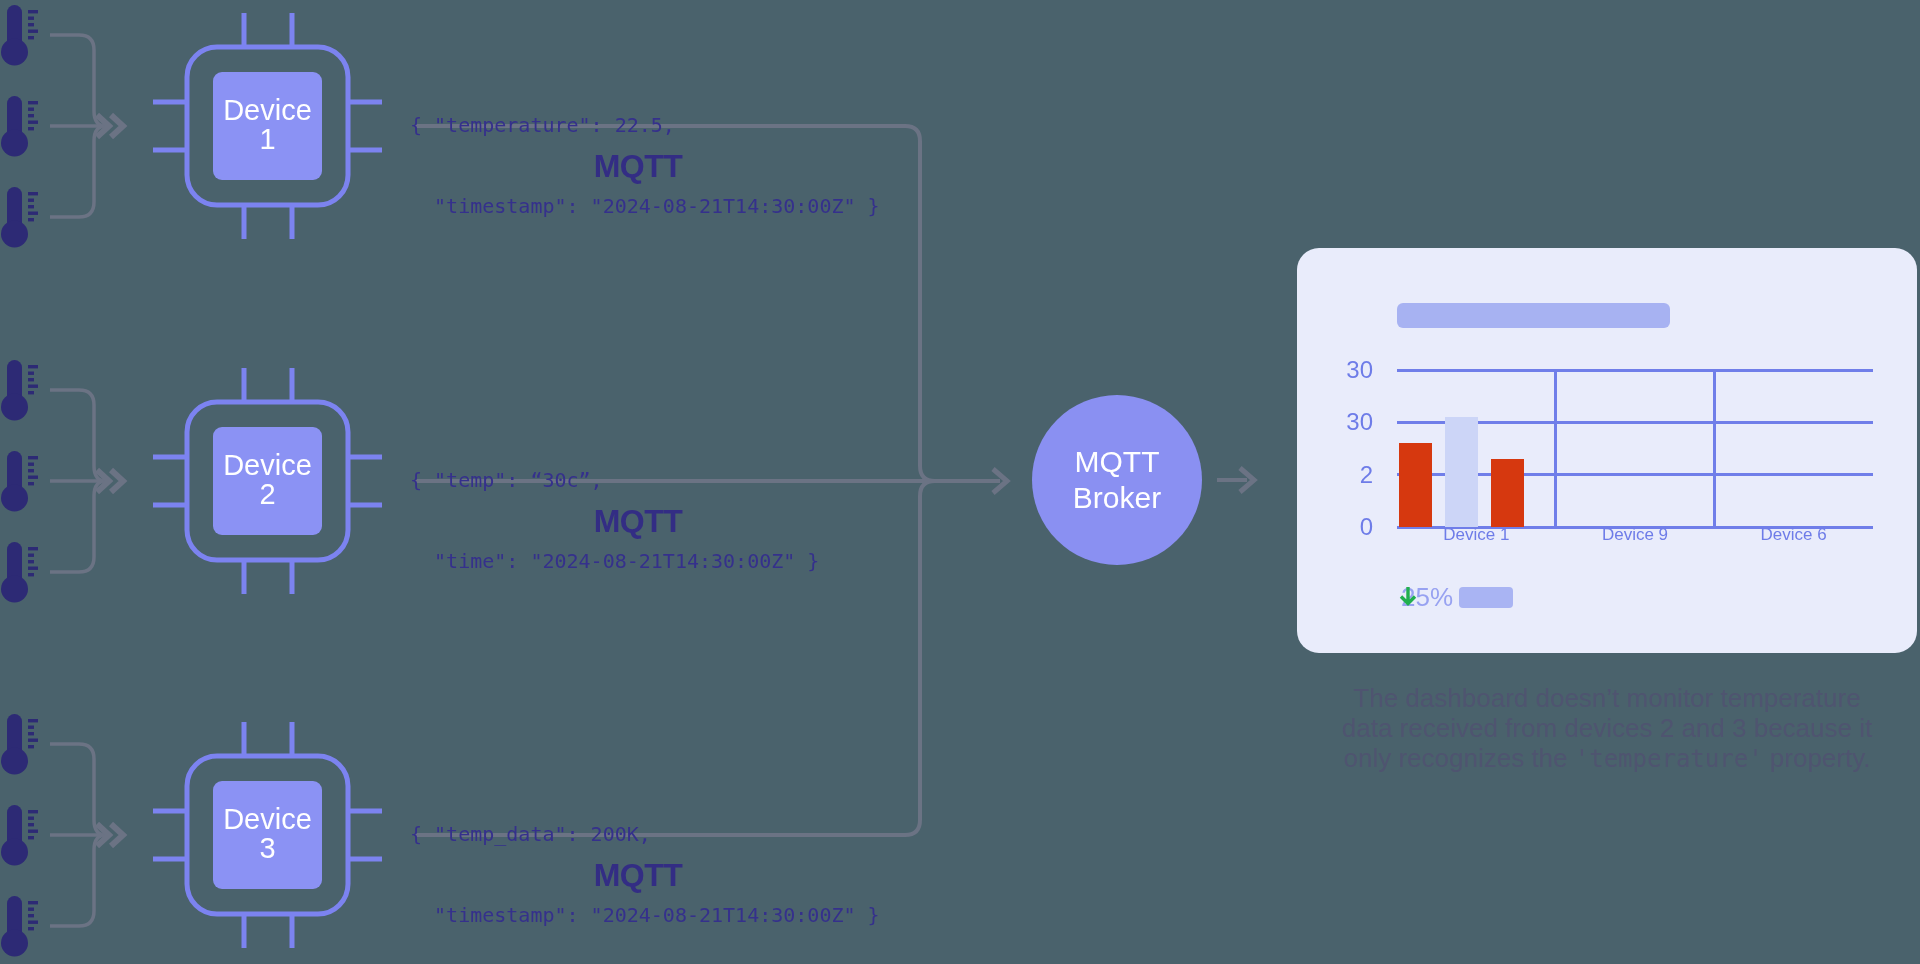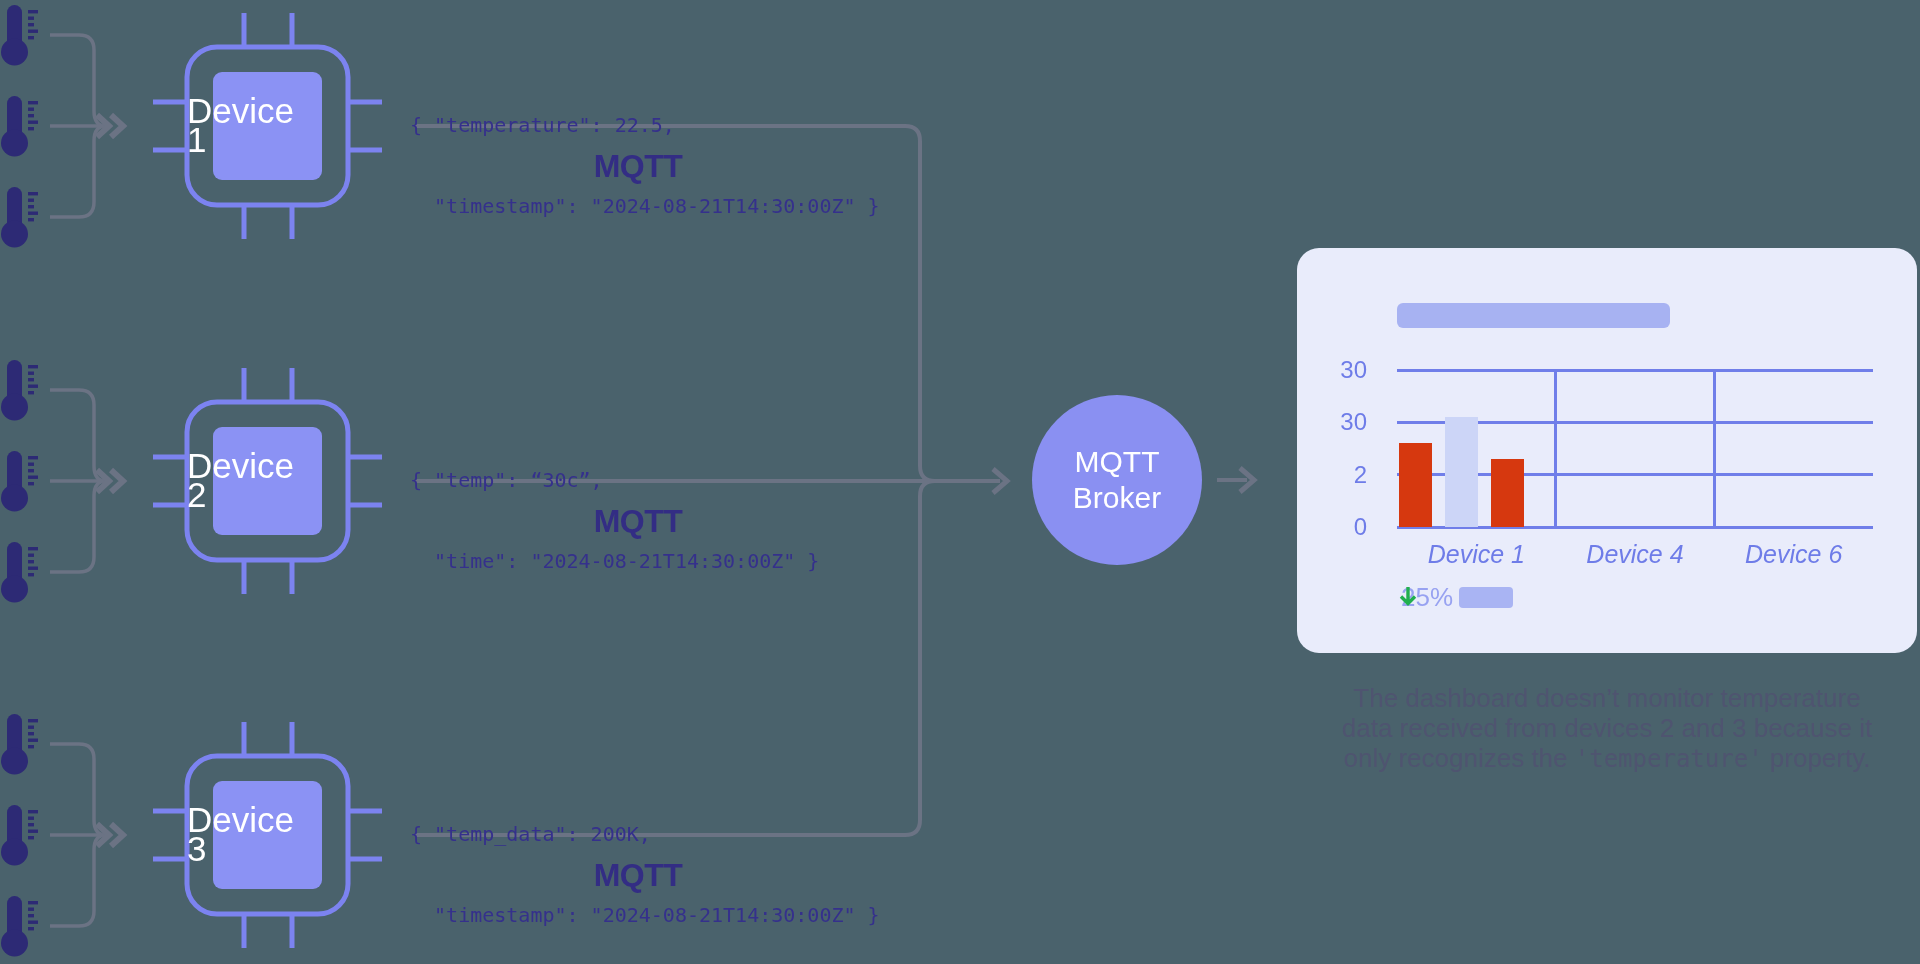--- a/index.html
+++ b/index.html
@@ -7,32 +7,32 @@
     --broker_fill:#8a90f2; --code:#35308c; --mqtt:#332d84; --connector:#6b7384;
     --thermo:#2d2a75; --grid:#707ee9; --axis_label:#6e7ce8; --red:#d6380f;
     --bar_lavender:#ccd5f7; --placeholder:#a7b2f2; --footer_box:#a9b4f3;
     --green:#21af4f; --caption:#4f5470; --label_light:#98a2f1;
   }
   *{margin:0;padding:0;box-sizing:border-box;}
   body{background:var(--bg);font-family:"Liberation Sans",sans-serif;}
   .stage{position:relative;width:1920px;height:964px;background:var(--bg);overflow:hidden;}
   .stage svg{position:absolute;left:0;top:0;}
   .abs{position:absolute;}
-  .chip-label{width:161px;color:#fff;font-size:35px;line-height:29px;font-weight:400;}
+  .chip-label{width:161px;text-align:center;color:#fff;font-size:29px;line-height:29px;font-weight:400;}
   .payload{font-family:"DejaVu Sans Mono",monospace;font-size:20px;line-height:27px;color:var(--code);white-space:pre;}
   .mqtt{width:160px;text-align:center;font-size:32px;font-weight:bold;letter-spacing:-0.5px;color:var(--mqtt);}
   .broker-label{width:170px;text-align:center;color:#fff;font-size:30px;line-height:36px;}
   .card{left:1297px;top:248px;width:620px;height:405px;background:var(--card_bg);border-radius:22px;}
   .title-bar{position:absolute;left:100px;top:55px;width:273px;height:25px;background:var(--placeholder);border-radius:6px;}
   #plot{position:absolute;left:100px;top:122px;width:476px;height:157px;}
   .gridline{position:absolute;left:0;width:476px;height:3px;background:var(--grid);}
   .divider{position:absolute;top:0;width:3px;height:157px;background:var(--grid);}
   .bar{position:absolute;width:33px;}
-  .xtick{position:absolute;top:170px;text-align:center;font-size:25px;color:var(--axis_label);font-style:italic;}
-  .ytick{position:absolute;left:16px;width:54px;text-align:right;font-size:24px;color:var(--axis_label);}
+  .xtick{position:absolute;top:155px;text-align:center;font-size:17px;color:var(--axis_label);}
+  .ytick{position:absolute;left:22px;width:54px;text-align:right;font-size:24px;color:var(--axis_label);}
   .footer{position:absolute;left:101px;top:336px;display:flex;align-items:center;height:26px;}
   .footer .pct{font-size:26px;color:var(--label_light);margin-left:3px;}
   .footer .box{width:54px;height:21px;background:var(--footer_box);border-radius:4px;margin-left:6px;}
   .caption{left:1297px;top:683px;width:620px;text-align:center;color:var(--caption);font-size:26px;line-height:30px;}
   .caption .mono{font-family:"DejaVu Sans Mono",monospace;font-size:24px;}
 </style>
 </head>
 <body>
 
 <div class="stage">
@@ -151,21 +151,21 @@
         <div class="ytick" style="top: 108px;">30</div>
       </div>
     <div id="plot">
         <div class="gridline" style="top: 155.5px;"></div>
         <div class="gridline" style="top: 103.167px;"></div>
         <div class="gridline" style="top: 50.8333px;"></div>
         <div class="gridline" style="top: -1.5px;"></div>
         <div class="divider" style="left: 157.167px;"></div>
         <div class="divider" style="left: 315.833px;"></div>
         <div class="xtick" style="left: 0px; width: 158.667px;">Device 1</div>
-        <div class="xtick" style="left: 158.667px; width: 158.667px;">Device 4</div>
+        <div class="xtick" style="left: 158.667px; width: 158.667px;">Device 9</div>
         <div class="xtick" style="left: 317.333px; width: 158.667px;">Device 6</div>
         <div class="bar" style="left: 2px; top: 73.2667px; height: 83.7333px; background: rgb(214, 56, 15);"></div>
         <div class="bar" style="left: 48px; top: 47.1px; height: 109.9px; background: rgb(204, 213, 247);"></div>
         <div class="bar" style="left: 94px; top: 88.9667px; height: 68.0333px; background: rgb(214, 56, 15);"></div>
       </div>
     <div class="footer">
       <svg width="20" height="24" viewBox="0 0 20 24">
         <path d="M10,3 V19 M3,12.5 L10,19.5 L17,12.5" fill="none" stroke="var(--green)" stroke-width="3.4"></path>
       </svg>
       <span class="pct">25%</span>

